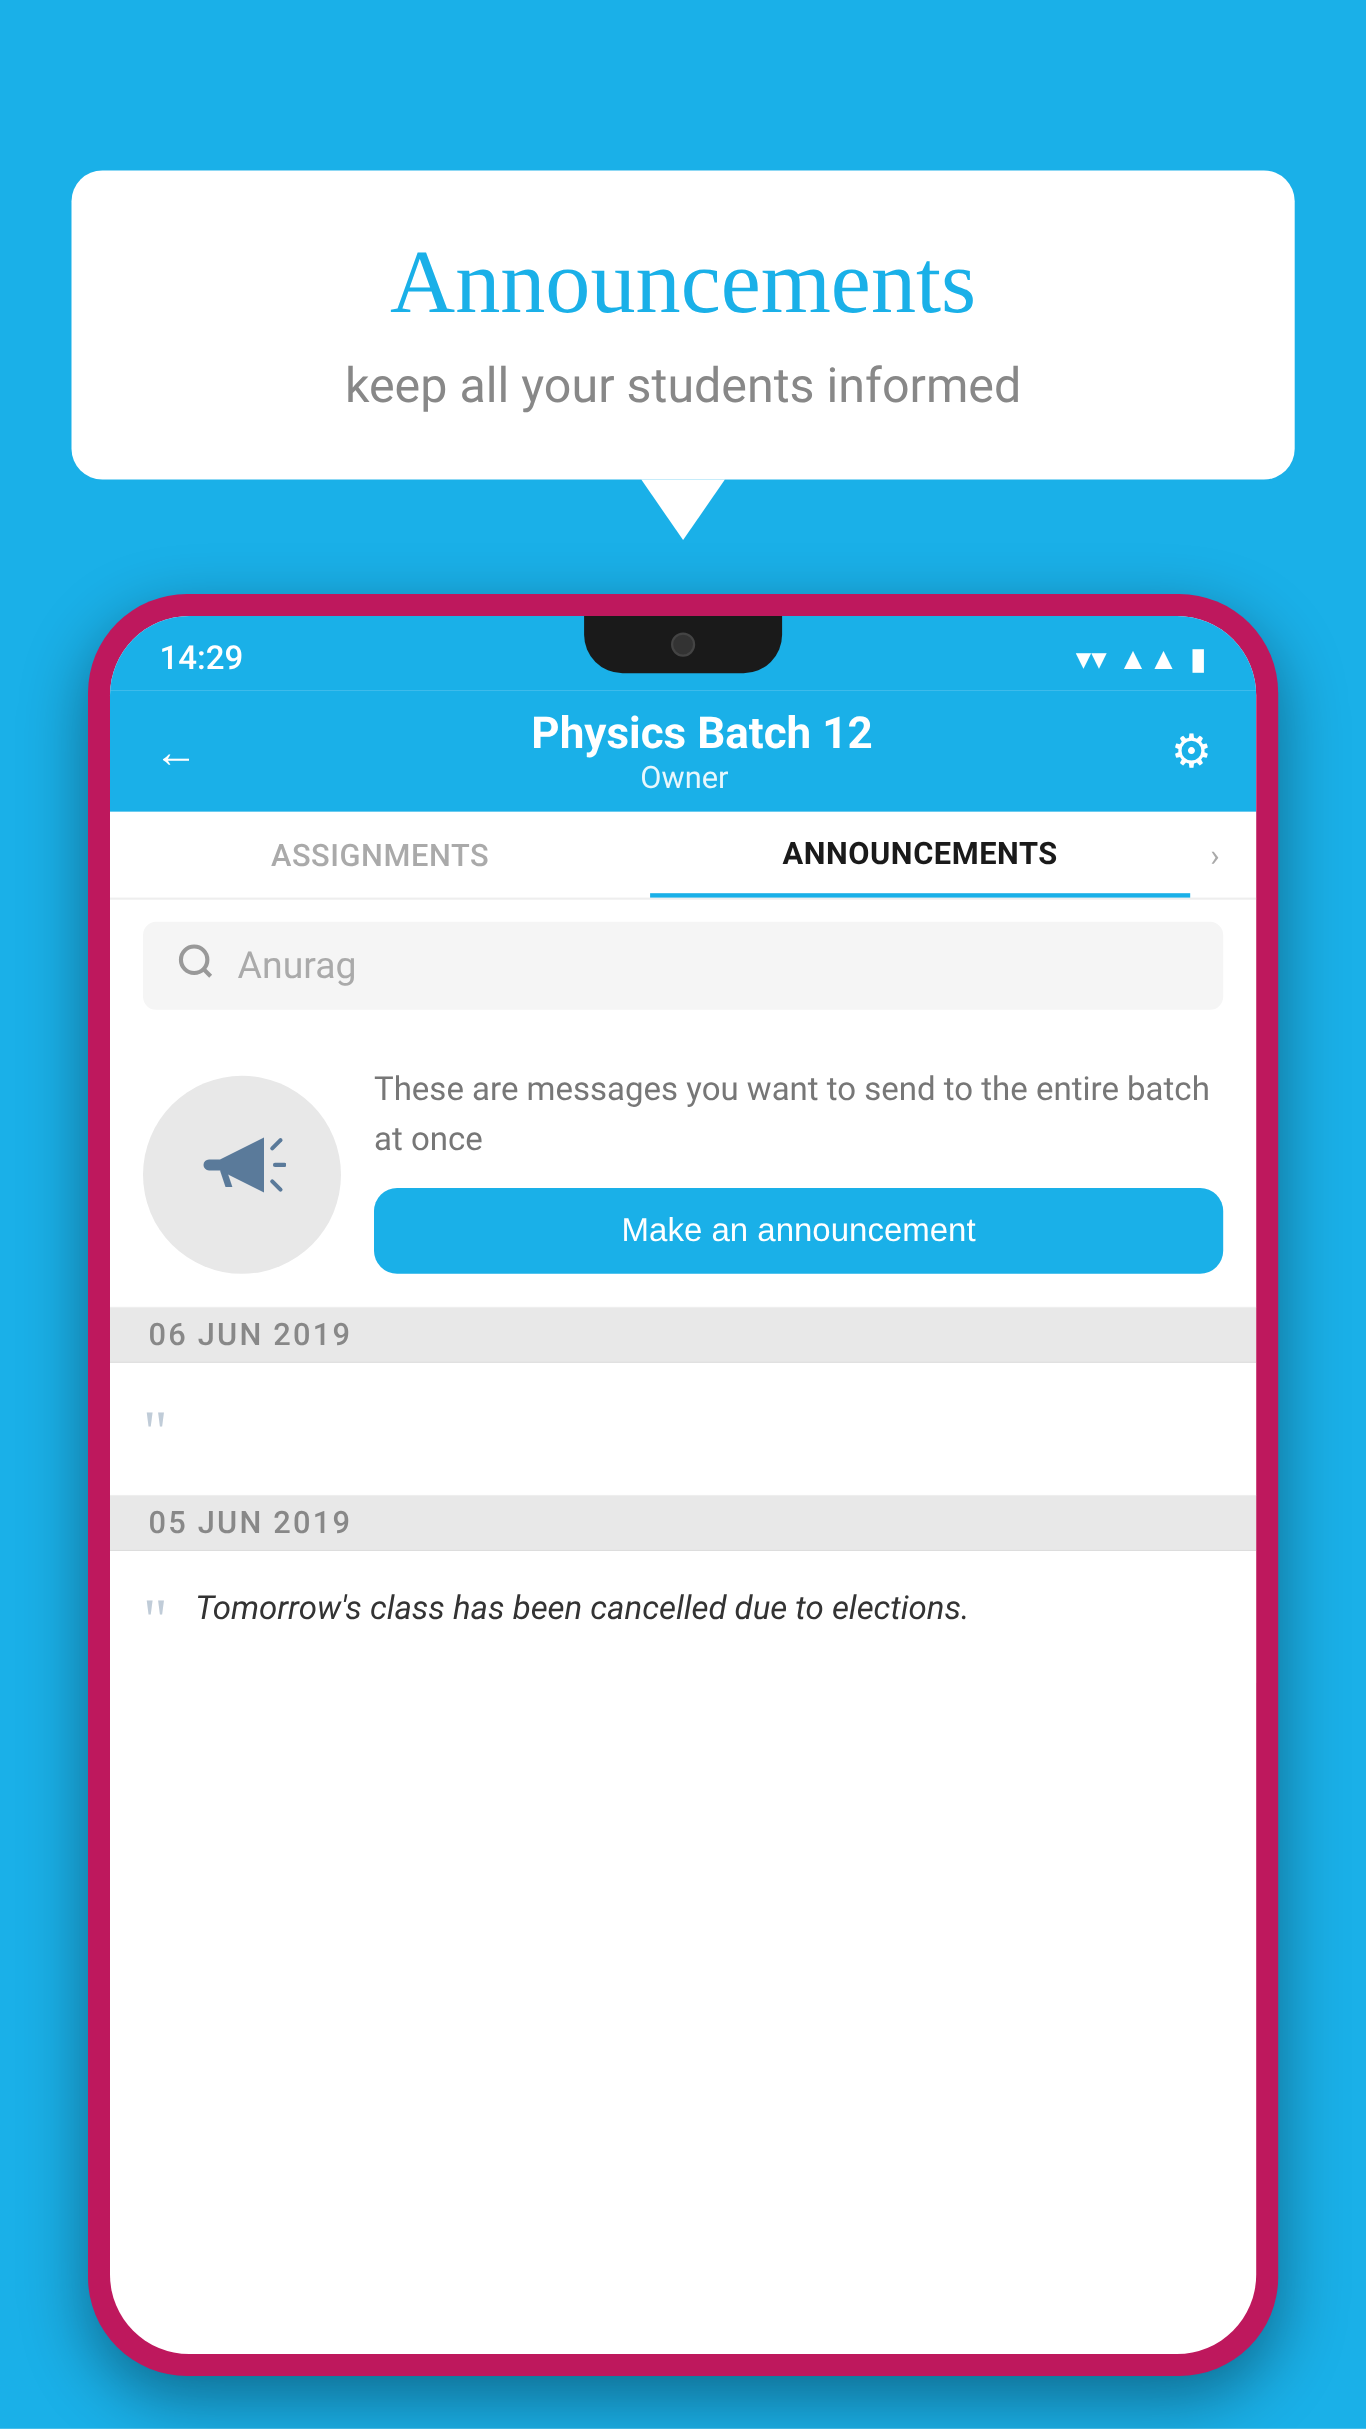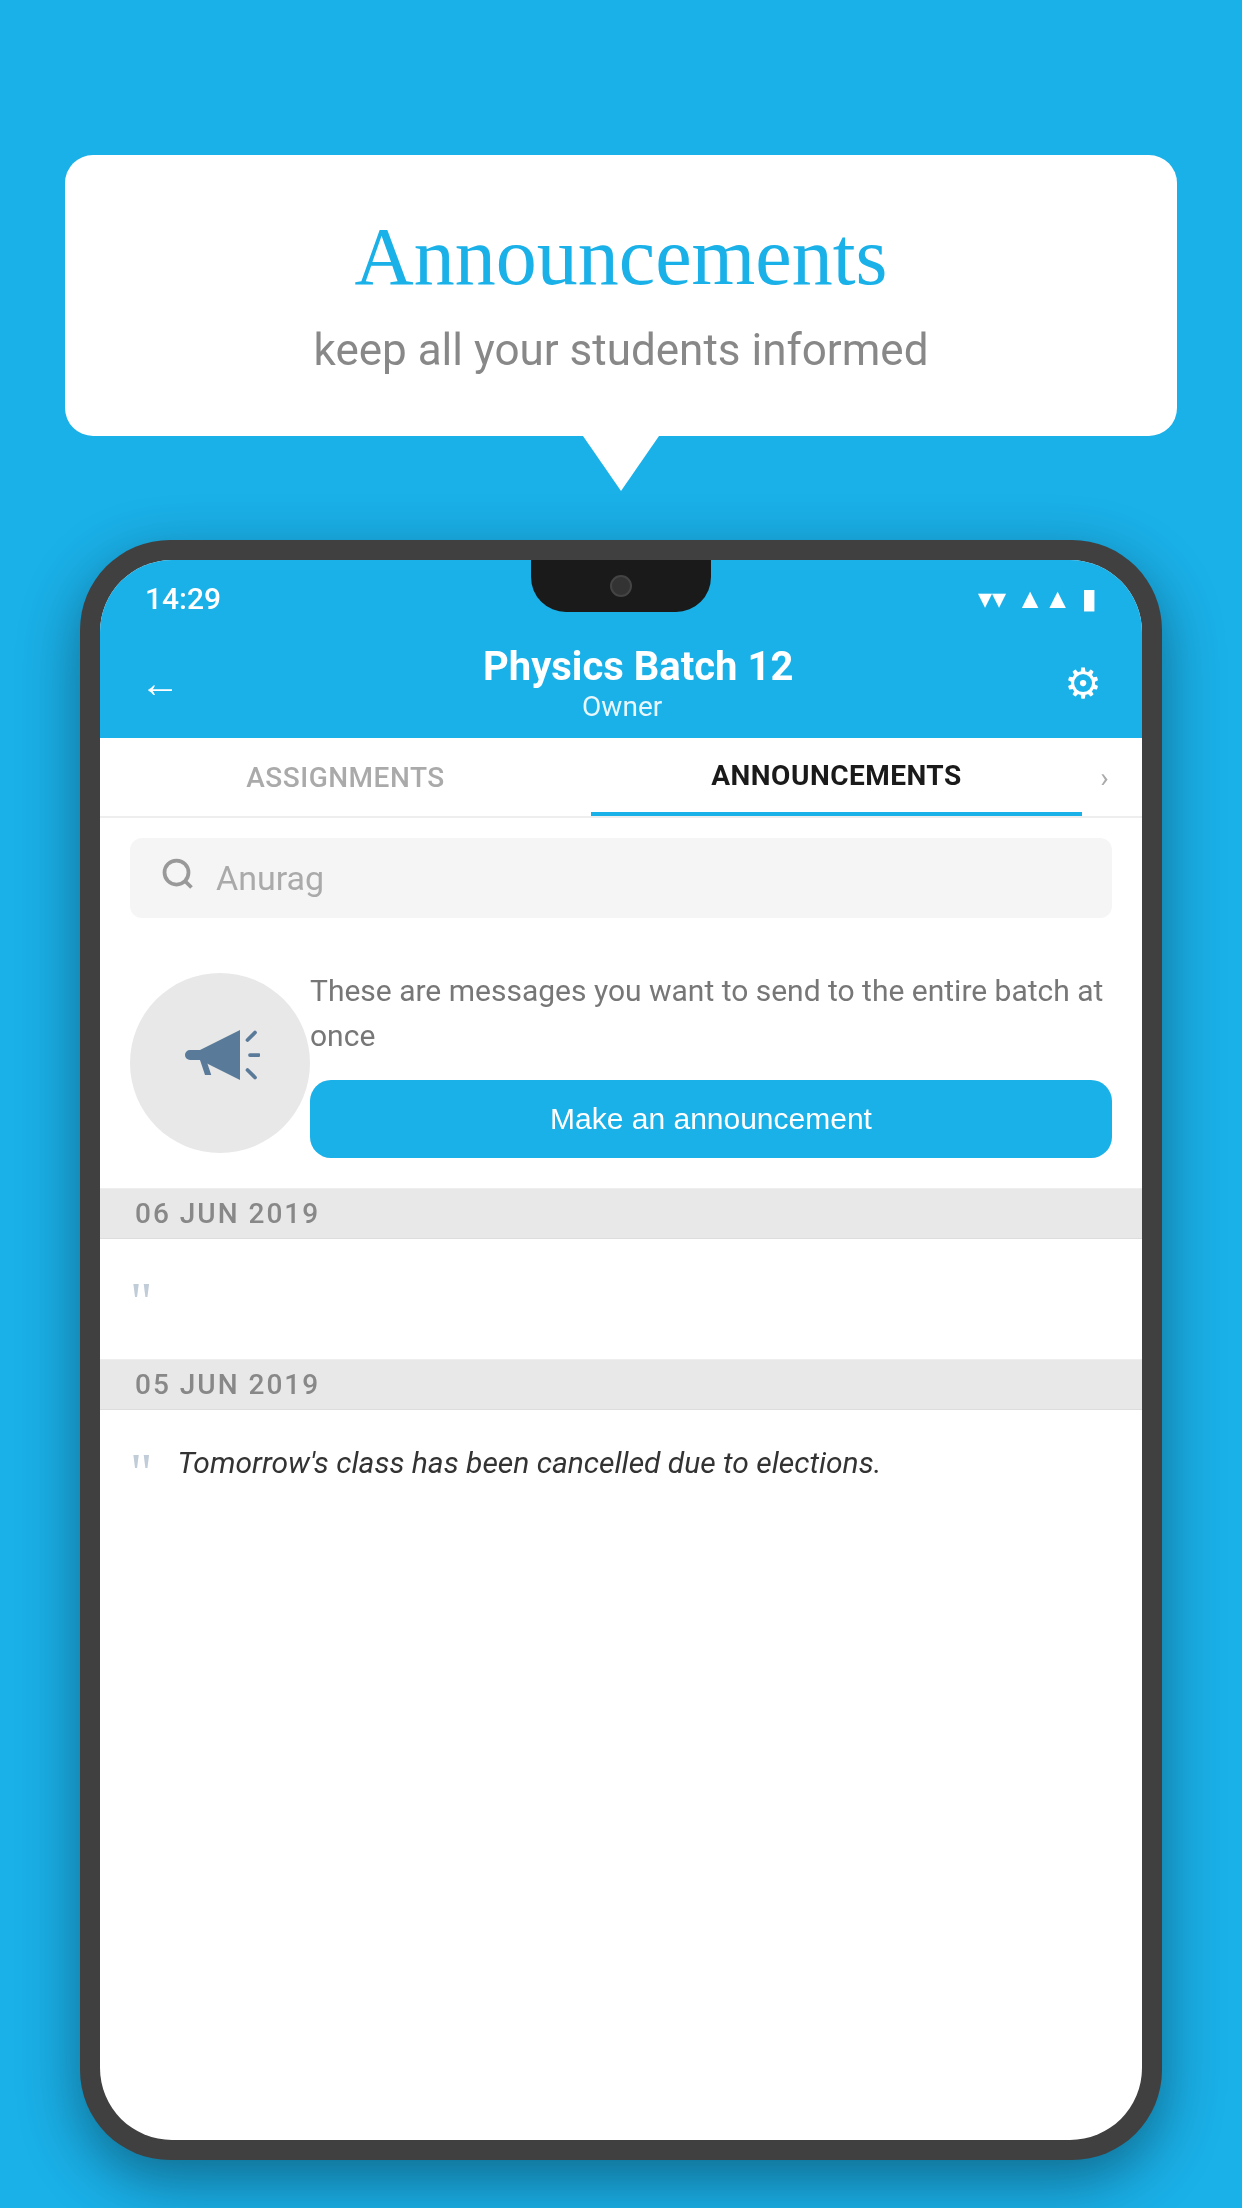--- a/index.html
+++ b/index.html
@@ -58,21 +58,21 @@
     
     .phone-container {
       position: absolute;
       top: 540px;
       left: 80px;
       right: 80px;
       bottom: 0;
     }
 
     .phone-frame {
-      background: #404040;
+      background: #be185d;
       border-radius: 90px;
       padding: 20px;
       position: relative;
       width: 100%;
       height: 1620px;
       box-shadow: 0 20px 60px rgba(0,0,0,0.4);
     }
 
     
     .phone-notch {
@@ -235,21 +235,22 @@
     .search-placeholder {
       color: #aaa;
       font-size: 34px;
     }
 
     
     .announcement-prompt {
       background: white;
       padding: 30px 30px;
       display: flex;
-      align-items: center;
+      align-items: flex-end;
+      gap: 30px;
       border-bottom: 1px solid #eee;
     }
 
     .announcement-icon-circle {
       width: 180px;
       height: 180px;
       background: #e8e8e8;
       border-radius: 50%;
       display: flex;
       align-items: center;

